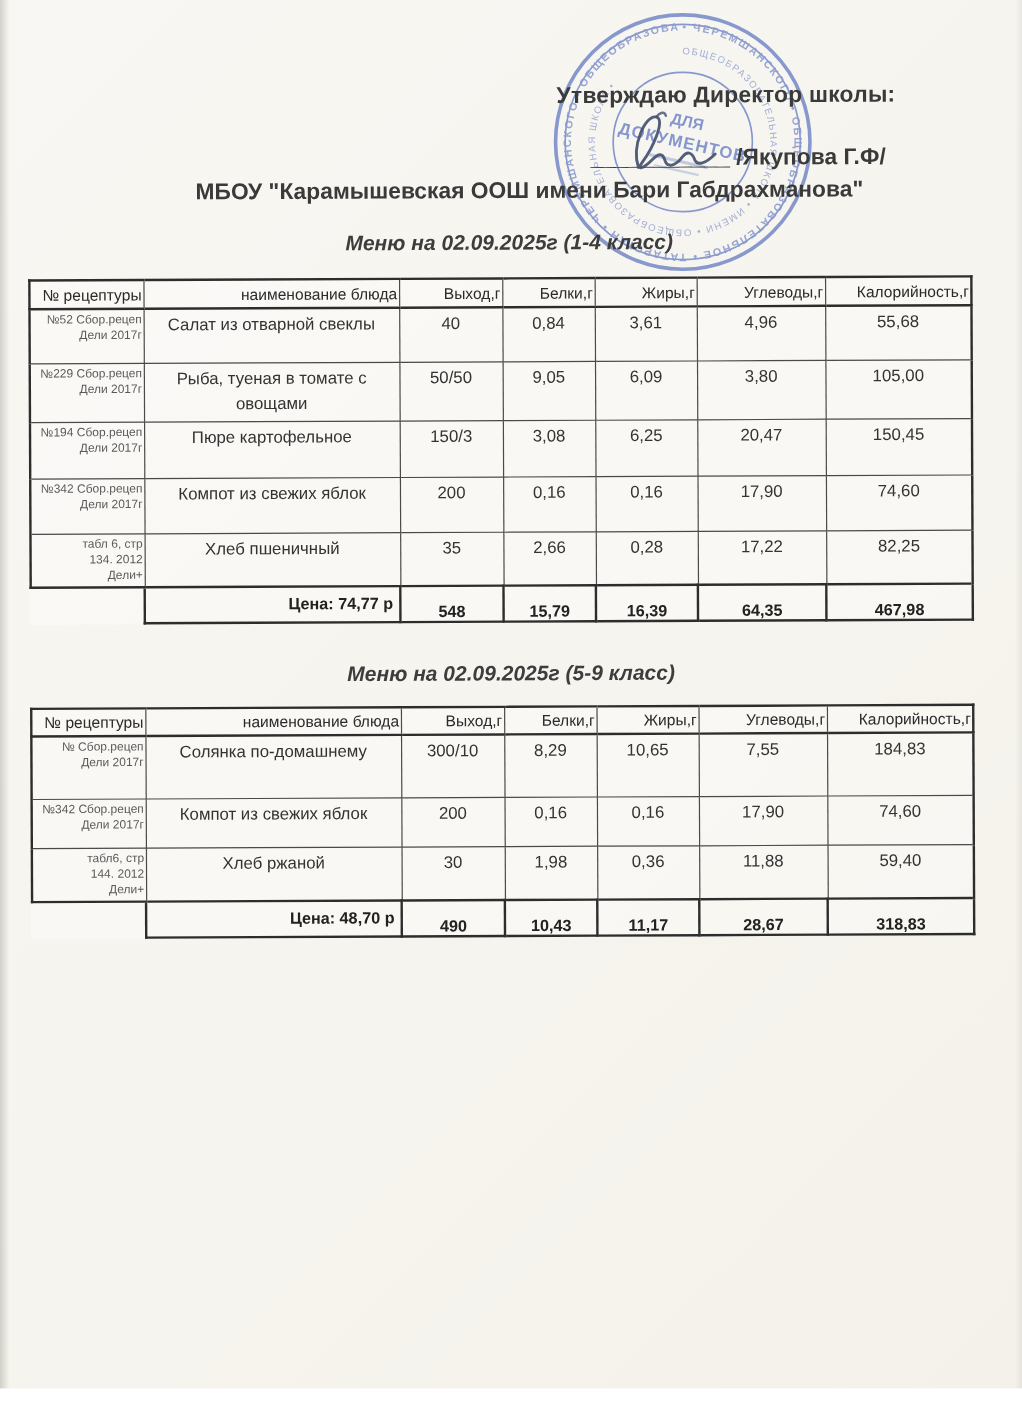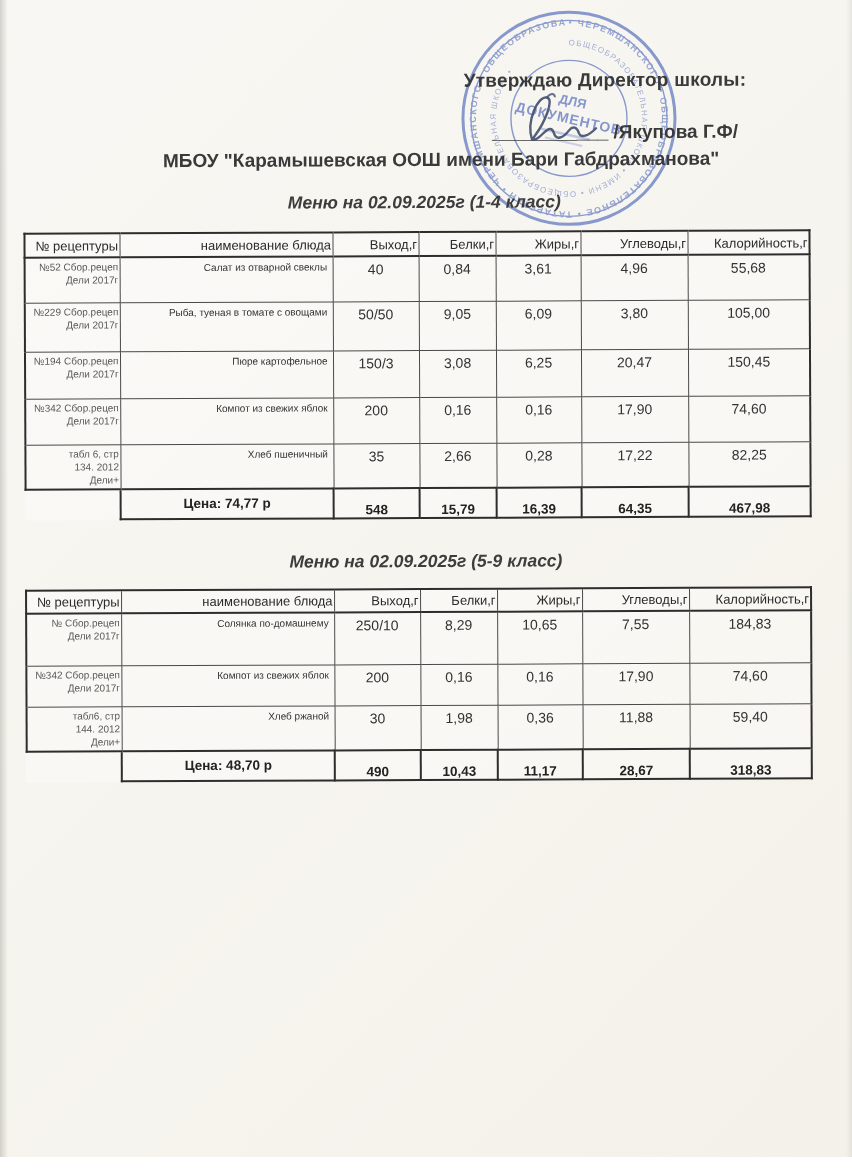--- a/index.html
+++ b/index.html
@@ -31,26 +31,26 @@
   table.menu.m1 { top:231px; }
   table.menu.m2 { top:588px; }
   .menu th, .menu td { border:1px solid #4a4a4a; padding:0; overflow:hidden; }
   .menu th {
     border-top:2px solid #2d2d2d; border-bottom:2px solid #2d2d2d;
     font-size:13px; font-weight:normal; color:#2b2b2b; text-align:right; vertical-align:middle; padding:2px 1px;
   }
   .menu th:first-child, .menu td:first-child { border-left:2px solid #2d2d2d; }
   .menu th:last-child,  .menu td:last-child  { border-right:2px solid #2d2d2d; }
   .menu td.ref { font-size:10px; color:#5a5a5a; text-align:right; vertical-align:top; padding:2px 1px; line-height:1.3; }
-  .menu td.dish { font-size:10px; color:#333; text-align:right; vertical-align:top; padding:2px 5px; line-height:1.5; }
+  .menu td.dish { font-size:14px; color:#333; text-align:center; vertical-align:top; padding:2px 5px; line-height:1.5; }
   .menu td.num { font-size:14px; color:#333; text-align:center; vertical-align:top; padding-top:4px; }
   .menu tr.lastdata td:first-child { border-bottom:2px solid #2d2d2d;padding-left:35px; }
   .menu tr.total td { border:2px solid #2d2d2d; font-weight:bold; font-size:13.5px; color:#222; }
   .menu tr.total td.ghost { border:none; background:transparent; }
-  .menu tr.total td.label { text-align:center; padding:2px 5px; }
+  .menu tr.total td.label { text-align:right; padding:2px 5px; }
   .menu tr.total td.num { padding-top:13px; vertical-align:middle; }
 </style>
 </head>
 <body>
 
 <div class="sheet">
   <div class="edge-left"></div>
   <div class="edge-right"></div>
   <div class="edge-bottom"></div>
 
@@ -186,21 +186,21 @@
         <th>наименование блюда</th>
         <th>Выход,г</th>
         <th>Белки,г</th>
         <th>Жиры,г</th>
         <th>Углеводы,г</th>
         <th>Калорийность,г</th>
       </tr>
       <tr style="height:52px">
         <td class="ref">№  Сбор.рецеп Дели 2017г</td>
         <td class="dish">Солянка по-домашнему</td>
-        <td class="num">250/10</td>
+        <td class="num">300/10</td>
         <td class="num">8,29</td>
         <td class="num">10,65</td>
         <td class="num">7,55</td>
         <td class="num">184,83</td>
       </tr>
       <tr style="height:41px">
         <td class="ref">№342 Сбор.рецеп Дели 2017г</td>
         <td class="dish">Компот из свежих яблок</td>
         <td class="num">200</td>
         <td class="num">0,16</td>

